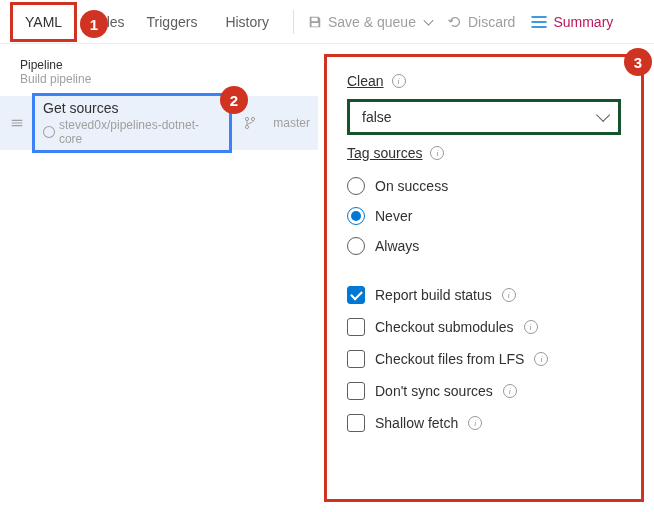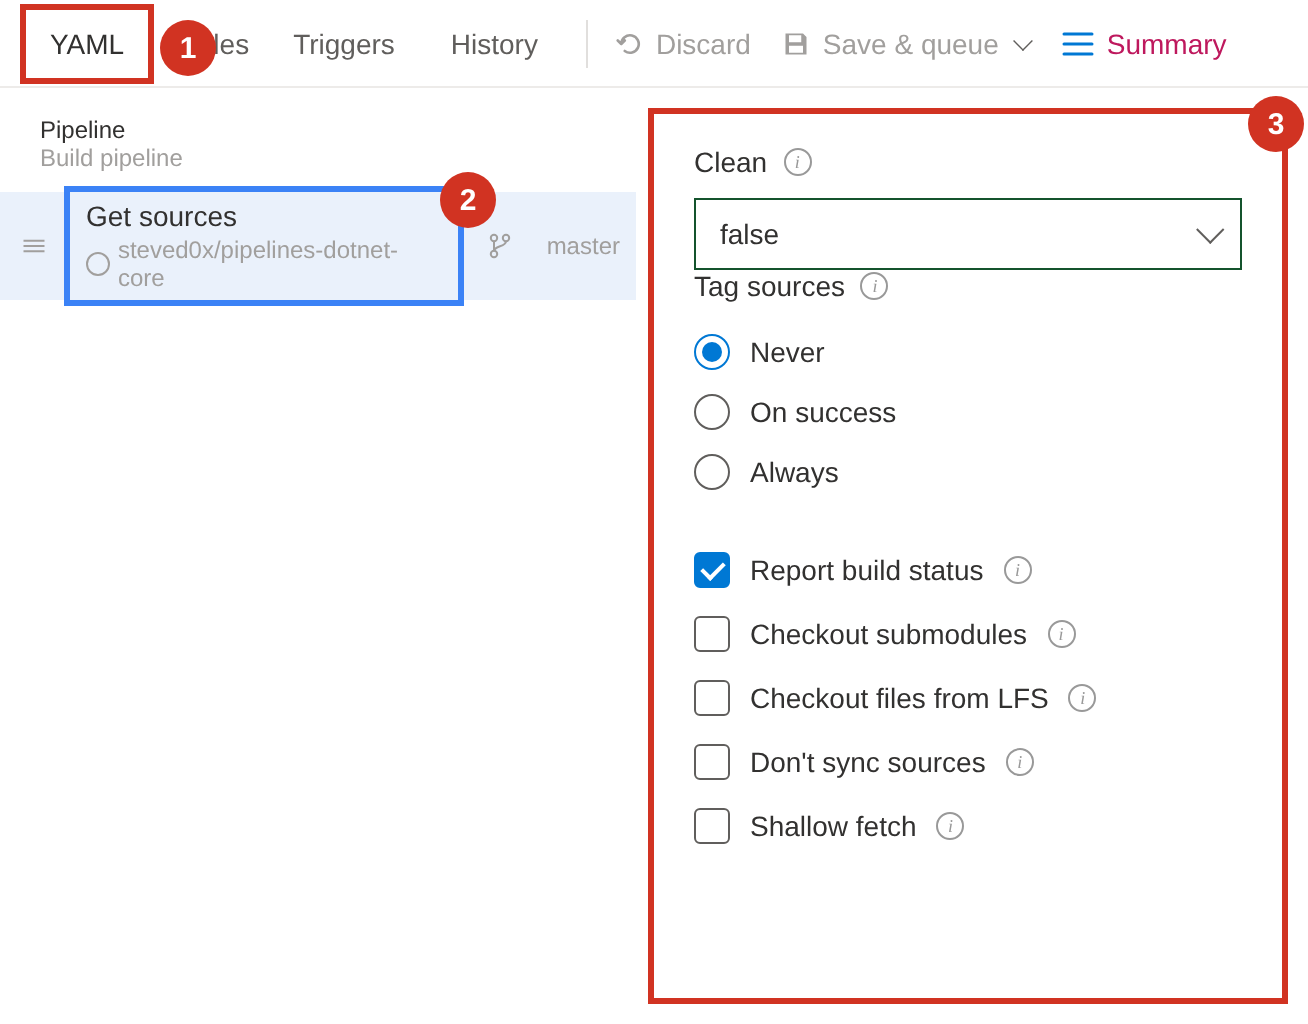--- a/index.html
+++ b/index.html
@@ -109,42 +109,42 @@
   height: 100%;
   padding: 16px 20px 10px 20px;
   overflow: hidden;
 }
 .field-row {
   display: flex;
   align-items: center;
   gap: 8px;
   margin-bottom: 10px;
 }
-.field-label { font-size: 14px; color: #323130; }
+.field-label { font-size: 14px; color: #323130; text-decoration: underline; }
 .info-icon {
   width: 14px;
   height: 14px;
   border: 1px solid #999;
   border-radius: 50%;
   display: inline-flex;
   align-items: center;
   justify-content: center;
   font-size: 9px;
   color: #999;
   font-style: italic;
   font-family: Georgia, serif;
 }
 .dropdown {
-  border: 1px solid #14532d;
+  border: 3px solid #14532d;
   height: 36px;
   display: flex;
   align-items: center;
   justify-content: space-between;
   padding: 0 12px;
-  margin-bottom: 0;
+  margin-bottom: 10px;
   cursor: pointer;
 }
 .radio-group { margin: 10px 0 6px 0; }
 .radio-item {
   display: flex;
   align-items: center;
   gap: 10px;
   padding: 6px 0;
   cursor: pointer;
 }
@@ -242,30 +242,30 @@
     </div>
   <div class="tab">
       <span>Triggers</span>
     </div>
   <div class="tab">
       <span>History</span>
     </div>
   <div class="tbar-sep"></div>
   <div class="tbar-btn">
     <svg width="14" height="14" viewBox="0 0 16 16">
-        <path fill="none" stroke="#a19f9d" stroke-width="1.5" d="M3 8a5 5 0 1 1 2 4M3 8l-2-2m2 2l2-2" stroke-linecap="round"></path>
-      </svg>
-    <span>Discard</span>
-  </div>
-  <div class="tbar-btn">
-    <svg width="14" height="14" viewBox="0 0 16 16">
         <path fill="#a19f9d" d="M2 2h10l2 2v10H2V2zm2 1v4h7V3H4zm0 10h8V9H4v4z"></path>
       </svg>
     <span>Save &amp; queue</span>
     <span class="chev" style="transform:rotate(45deg) scale(0.7) translateY(-3px)"></span>
+  </div>
+  <div class="tbar-btn">
+    <svg width="14" height="14" viewBox="0 0 16 16">
+        <path fill="none" stroke="#a19f9d" stroke-width="1.5" d="M3 8a5 5 0 1 1 2 4M3 8l-2-2m2 2l2-2" stroke-linecap="round"></path>
+      </svg>
+    <span>Discard</span>
   </div>
   <div class="tbar-btn summary">
     <svg width="16" height="14" viewBox="0 0 16 14">
         <path stroke="#0078d4" stroke-width="1.5" d="M1 2h14M1 7h14M1 12h14" stroke-linecap="round"></path>
       </svg>
     <span>Summary</span>
   </div>
 </div>
 
 <div class="content">
@@ -318,26 +318,26 @@
         <span>false</span>
         <span class="chev"></span>
       </div>
 
       <div class="field-row">
         <span class="field-label">Tag sources</span>
         <span class="info-icon">i</span>
       </div>
       <div class="radio-group">
         <div class="radio-item">
+          <span class="radio"></span>
+          <span>On success</span>
+        </div>
+        <div class="radio-item">
           <span class="radio checked"></span>
           <span>Never</span>
-        </div>
-        <div class="radio-item">
-          <span class="radio"></span>
-          <span>On success</span>
         </div>
         <div class="radio-item">
           <span class="radio"></span>
           <span>Always</span>
         </div>
       </div>
 
       <div class="check-group">
         <div class="check-item">
           <span class="checkbox checked"></span>

